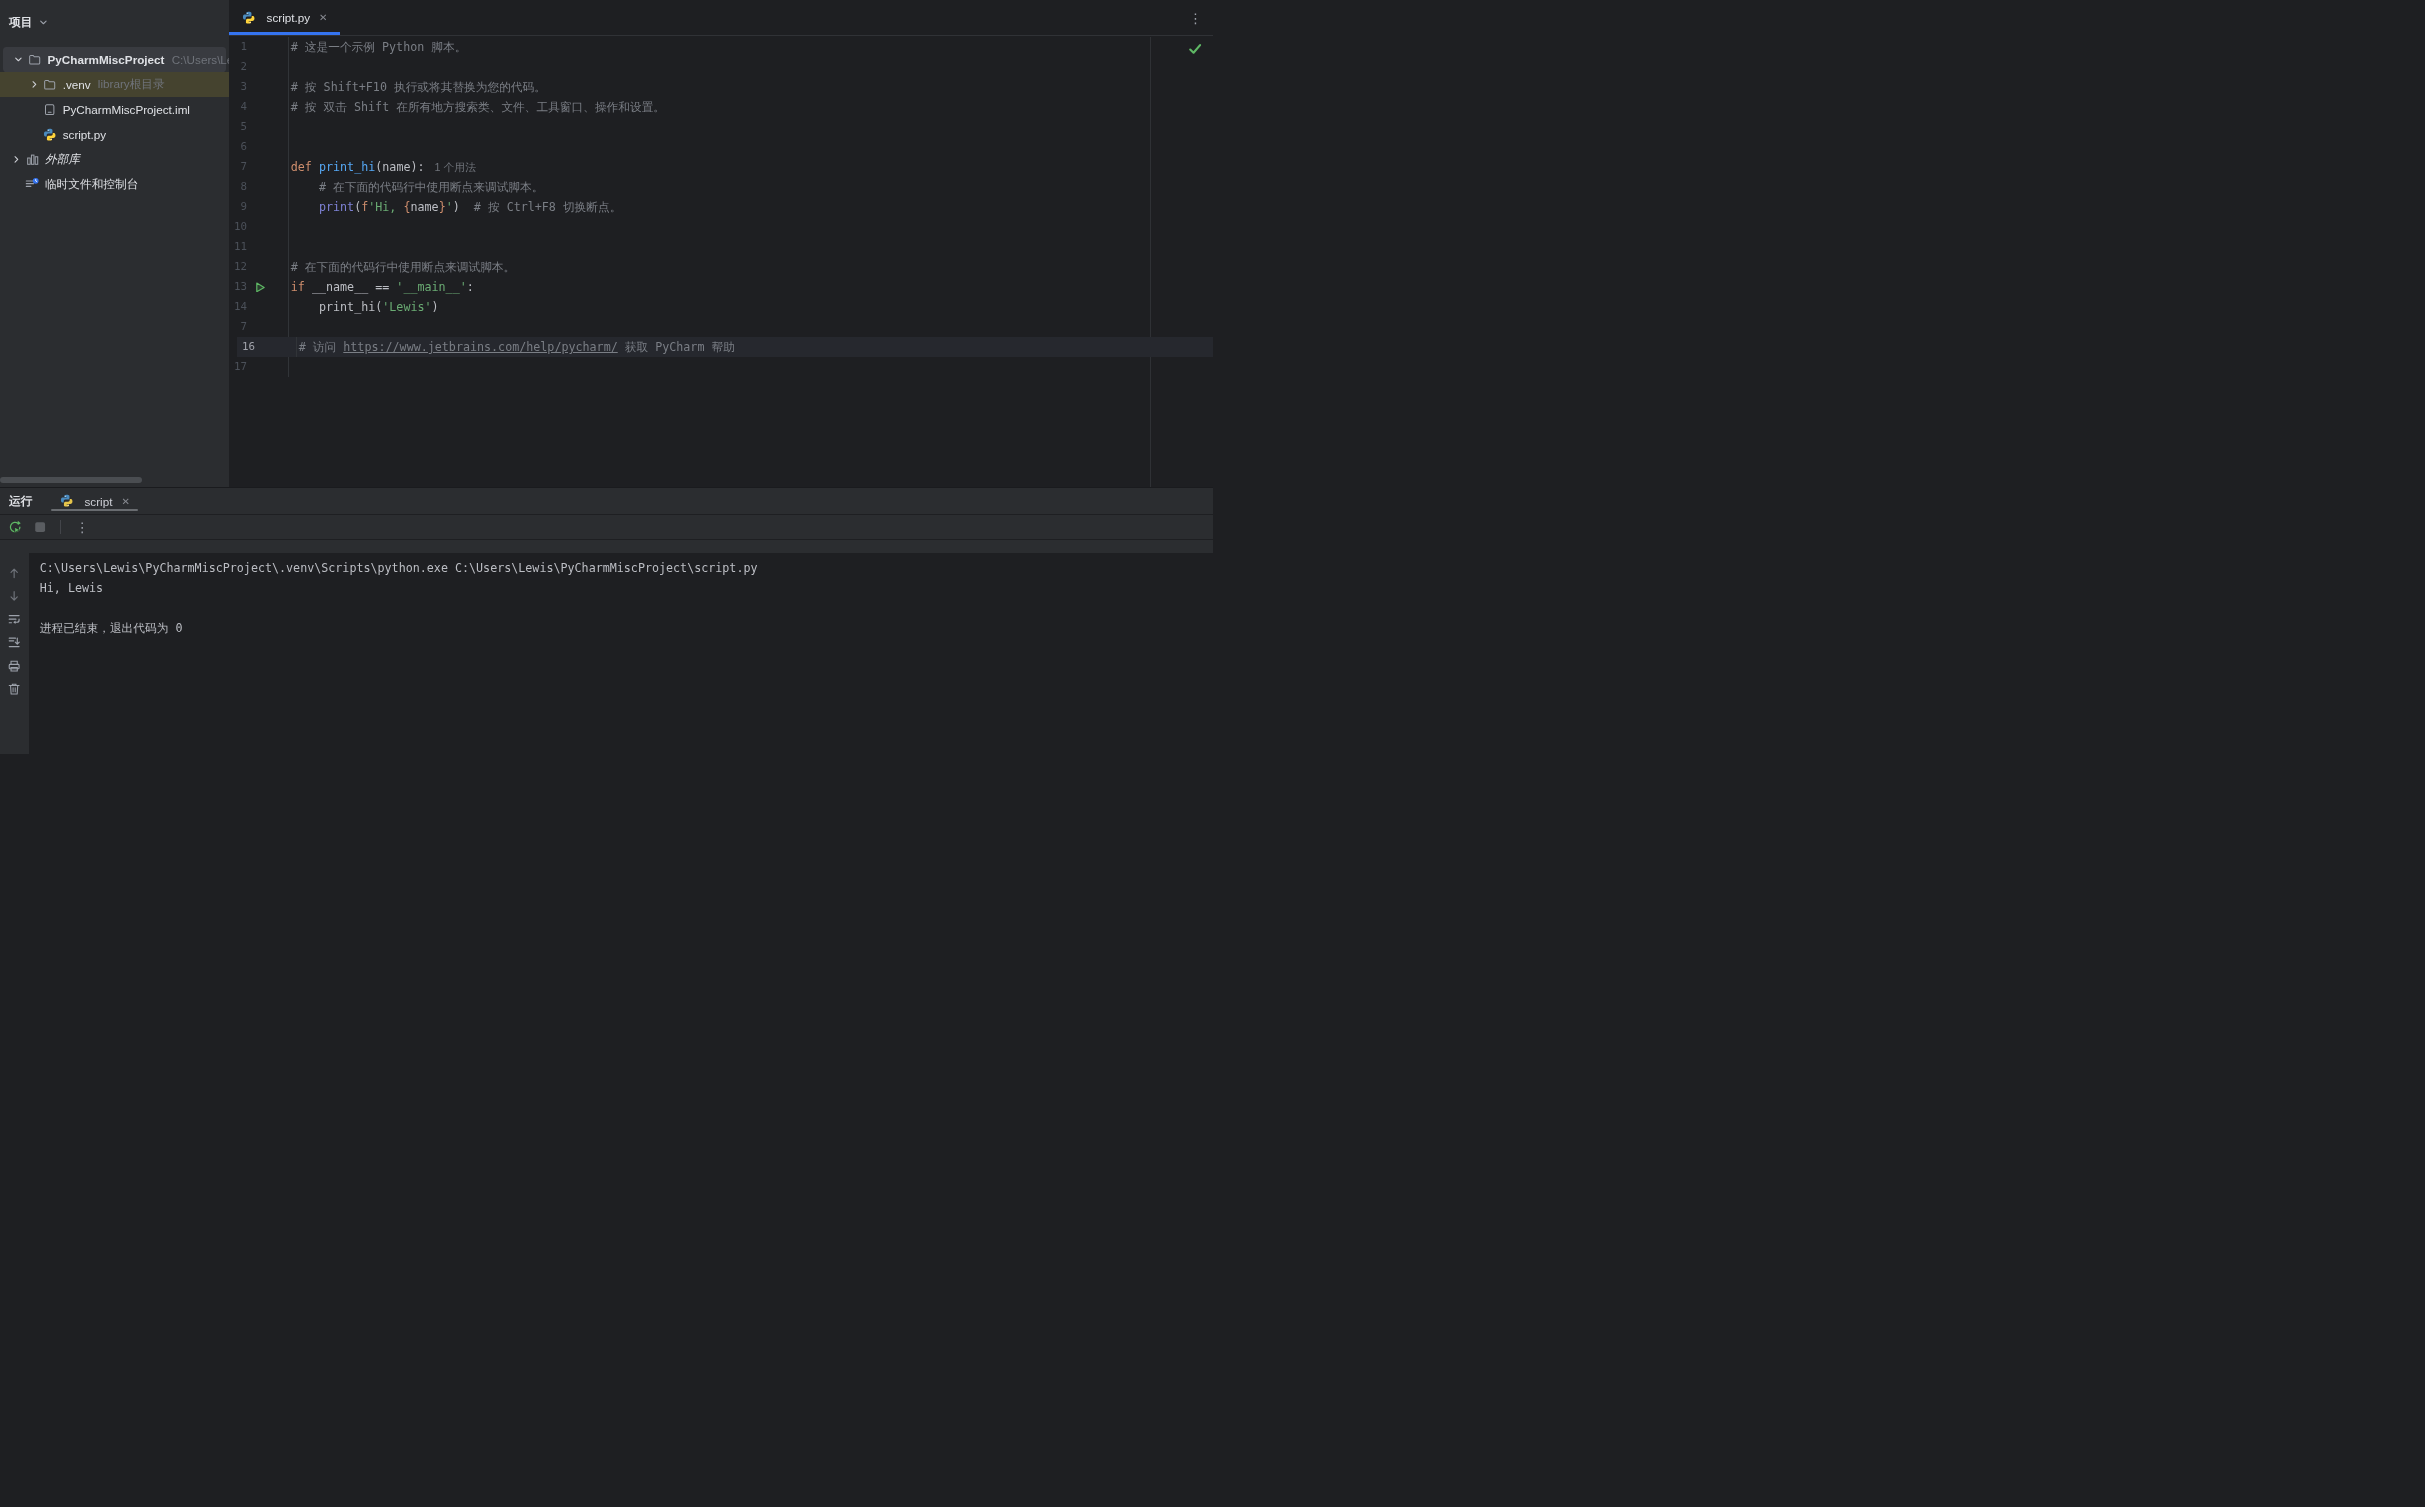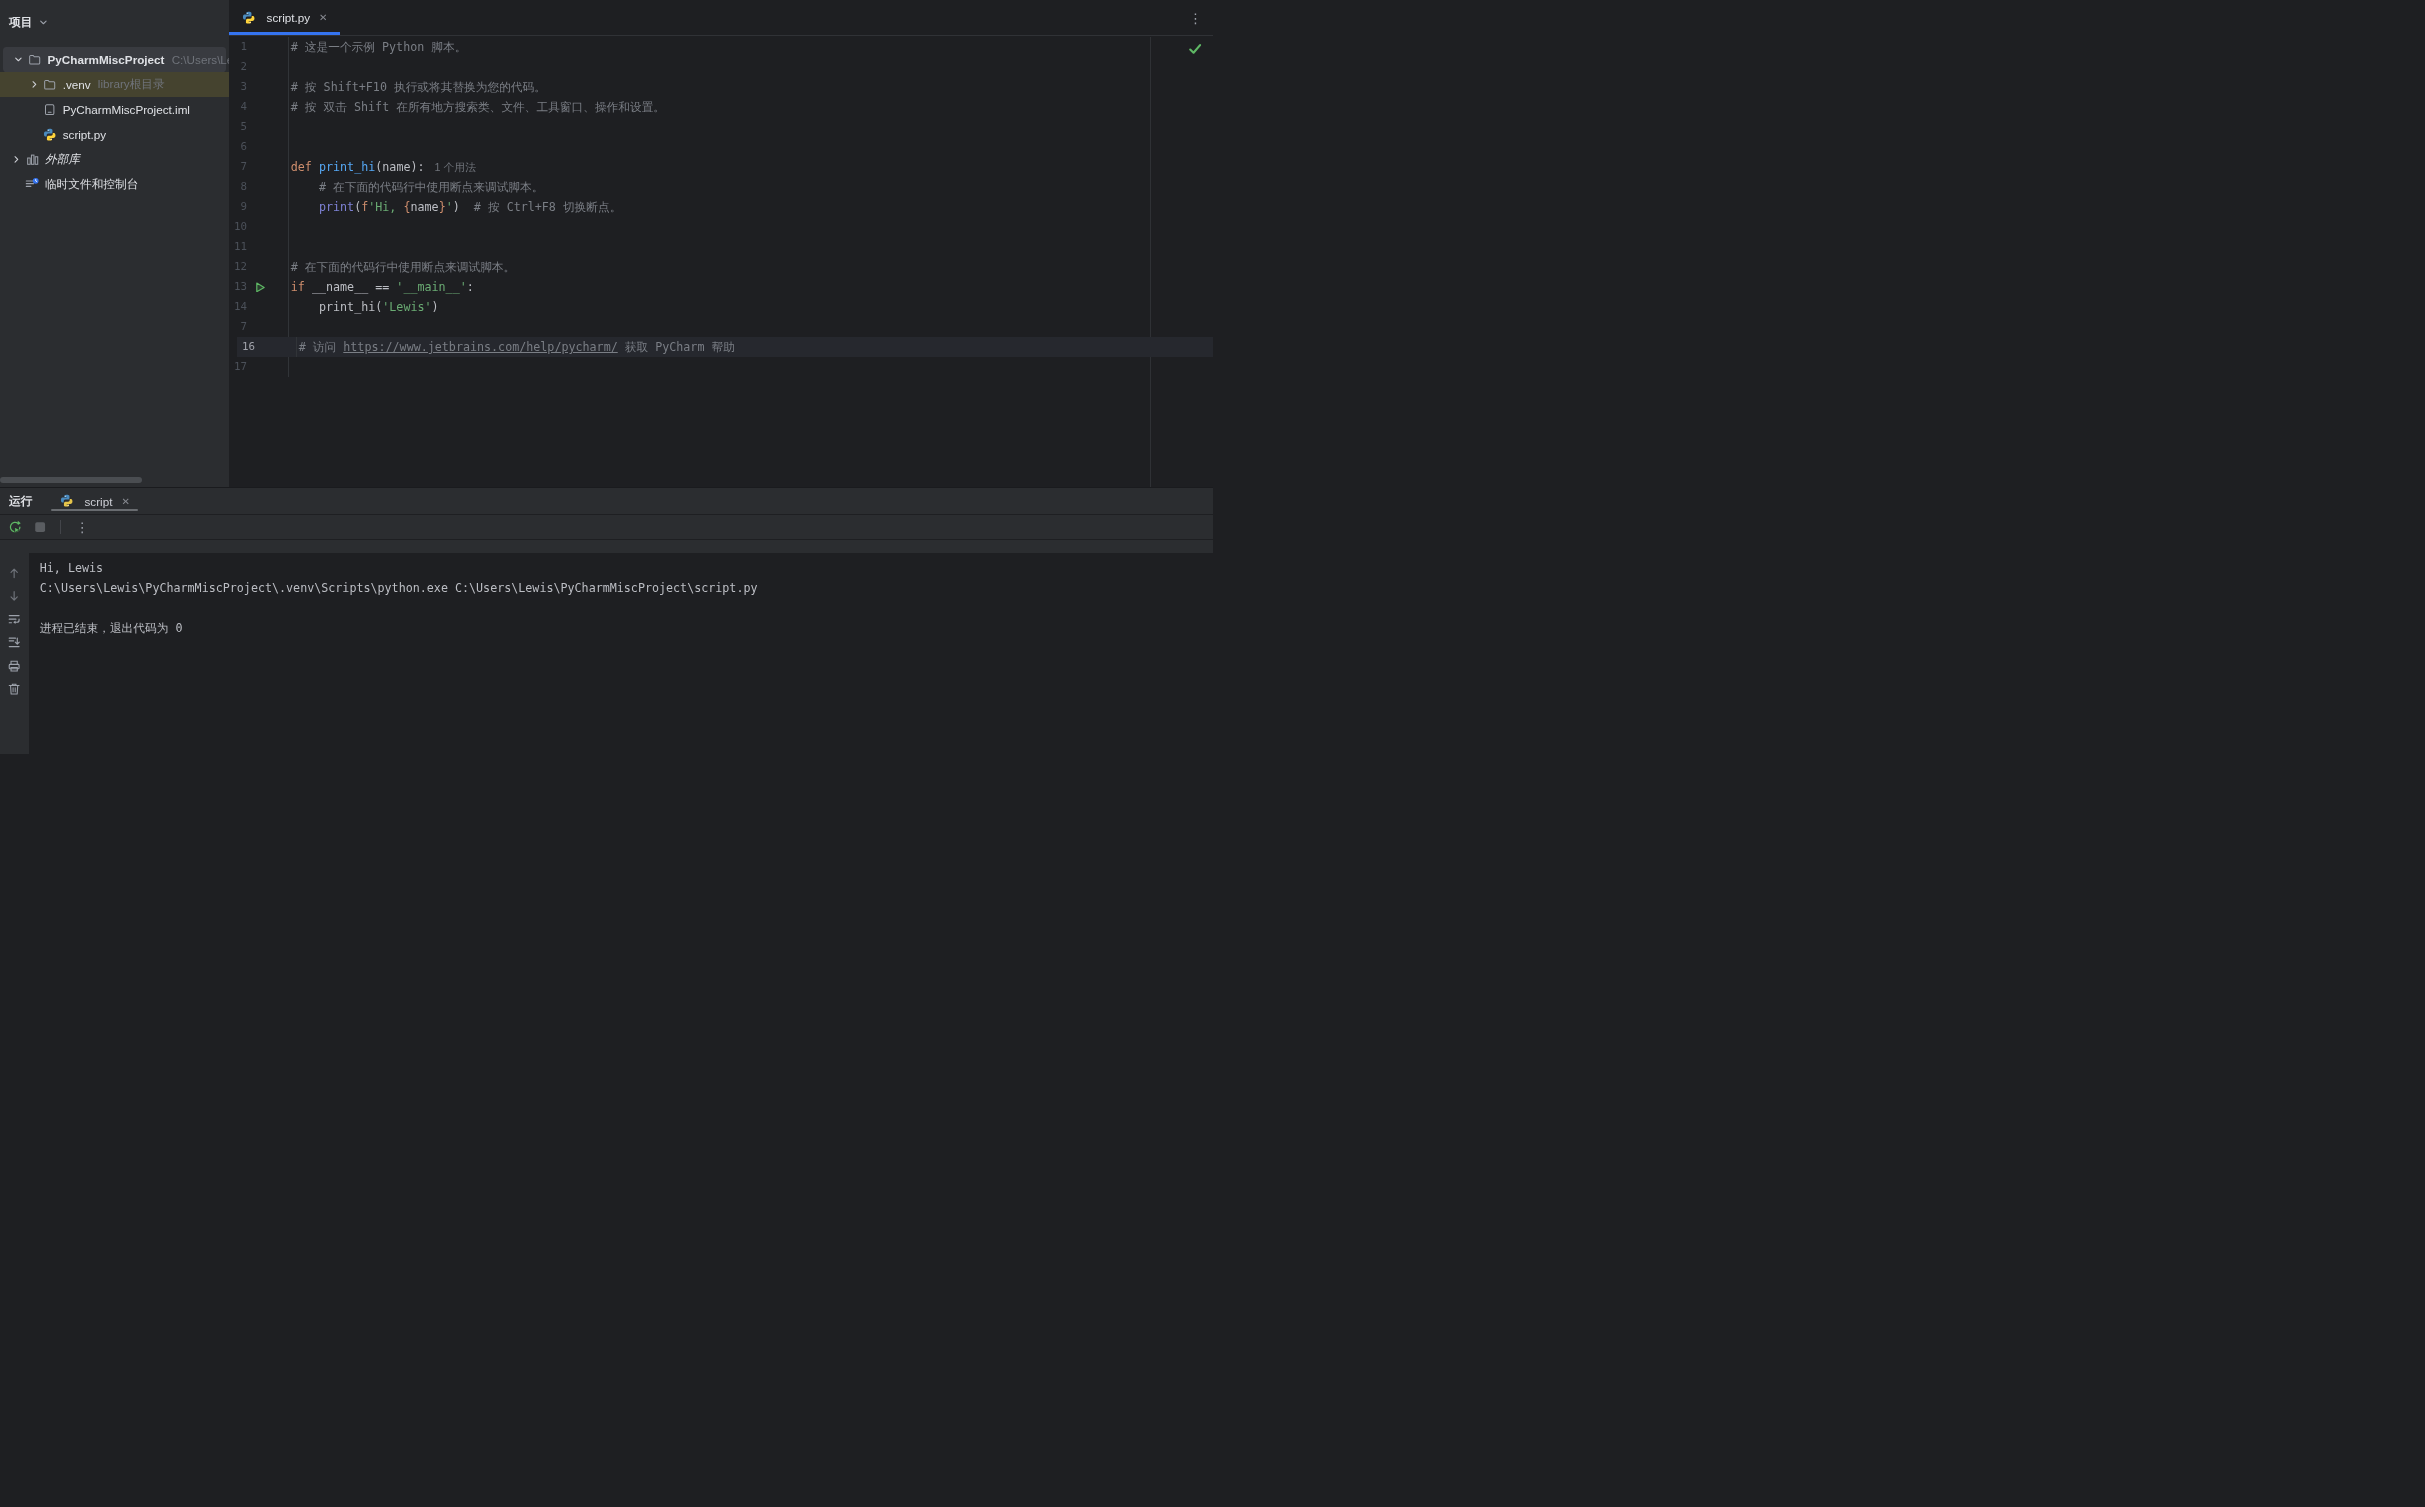--- a/index.html
+++ b/index.html
@@ -328,22 +328,22 @@
         </span>
         <span class="cbtn">
           <svg width="14.3" height="14.3" viewBox="0 0 16 16">
               <path d="M2.5 4h11M6 4V2.5h4V4" fill="none" stroke="#9DA2AB" stroke-width="1.2" stroke-linecap="round"></path>
               <path d="M4 4h8l-.6 9.5H4.6z" fill="none" stroke="#9DA2AB" stroke-width="1.2" stroke-linejoin="round"></path>
               <path d="M6.8 6.5v4.5M9.2 6.5v4.5" stroke="#9DA2AB" stroke-width="1.1" stroke-linecap="round"></path>
             </svg>
         </span>
       </div>
       <div class="console">
+          <div class="console-line">C:\Users\Lewis\PyCharmMiscProject\.venv\Scripts\python.exe C:\Users\Lewis\PyCharmMiscProject\script.py</div>
           <div class="console-line">Hi, Lewis</div>
-          <div class="console-line">C:\Users\Lewis\PyCharmMiscProject\.venv\Scripts\python.exe C:\Users\Lewis\PyCharmMiscProject\script.py</div>
           <div class="console-line">&nbsp;</div>
           <div class="console-line">进程已结束，退出代码为 0</div>
         </div>
     </div>
   </div>
 
 </div>
 
 
 </body></html>

